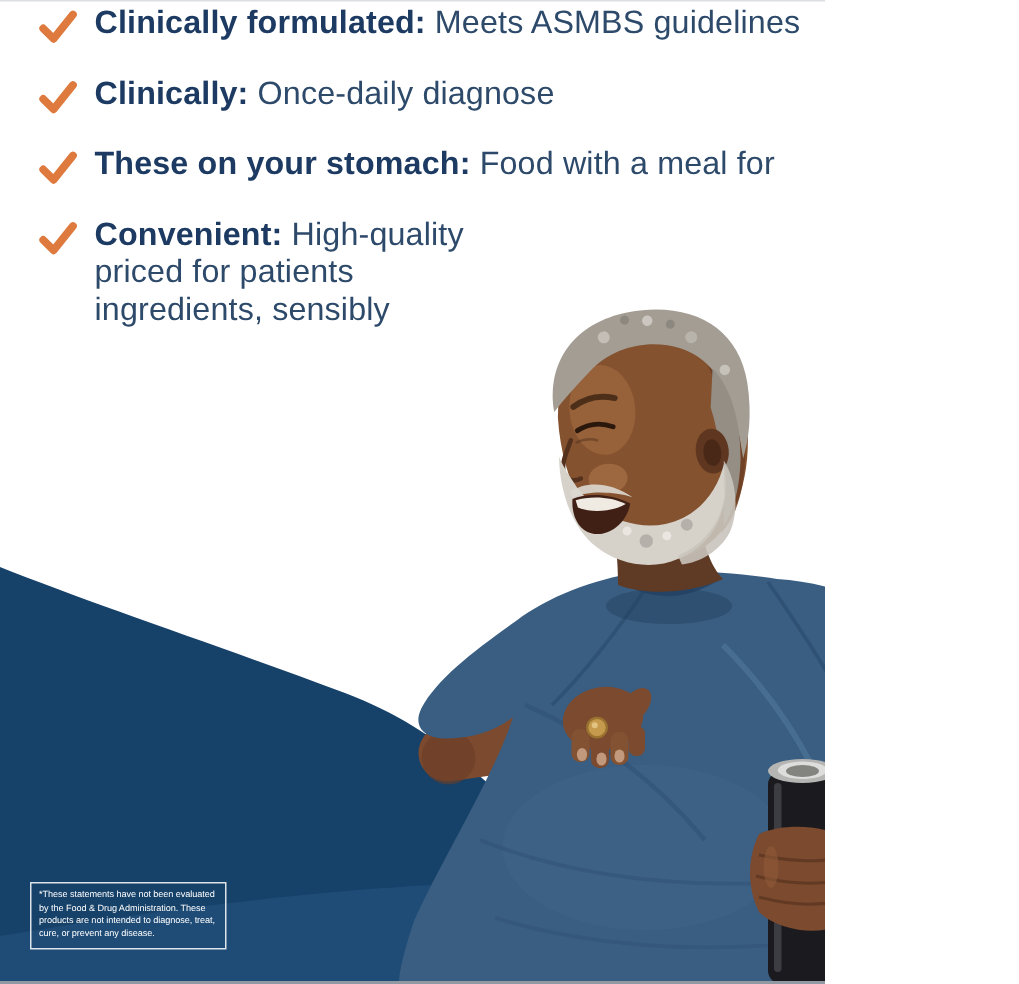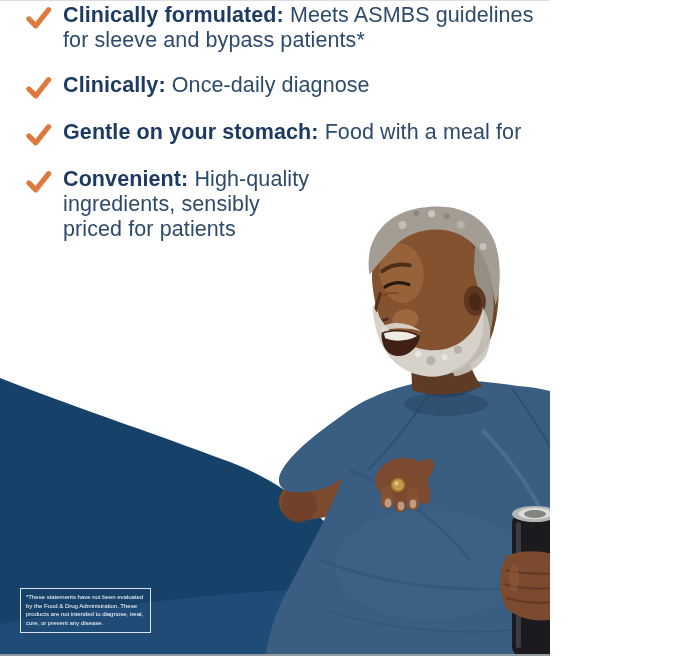--- a/index.html
+++ b/index.html
@@ -167,48 +167,48 @@
   </svg>
 
   <div class="benefits">
 
     <div class="benefit">
       <span class="check">
         <svg viewBox="0 0 28 26">
             <path d="M3.5 14 L11 21.5 L25 4" fill="none" style="stroke:var(--accent_orange,#de7a3e)" stroke-width="5.6" stroke-linecap="round" stroke-linejoin="round"></path>
           </svg>
       </span>
-      <p class="btext"><strong>Clinically formulated:</strong><span> Meets ASMBS guidelines</span><span class="bl">for sleeve and bypass patients*</span><span class="bl"></span></p>
+      <p class="btext"><strong>Clinically formulated:</strong><span> Meets ASMBS guidelines</span><span class="bl"></span></p>
     </div>
 
     <div class="benefit">
       <span class="check">
         <svg viewBox="0 0 28 26">
             <path d="M3.5 14 L11 21.5 L25 4" fill="none" style="stroke:var(--accent_orange,#de7a3e)" stroke-width="5.6" stroke-linecap="round" stroke-linejoin="round"></path>
           </svg>
       </span>
       <p class="btext"><strong>Clinically:</strong><span> Once-daily diagnose</span><span class="bl"></span><span class="bl"></span></p>
     </div>
 
     <div class="benefit">
       <span class="check">
         <svg viewBox="0 0 28 26">
             <path d="M3.5 14 L11 21.5 L25 4" fill="none" style="stroke:var(--accent_orange,#de7a3e)" stroke-width="5.6" stroke-linecap="round" stroke-linejoin="round"></path>
           </svg>
       </span>
-      <p class="btext"><strong>Gentle on your stomach:</strong><span> Food with a meal for</span><span class="bl"></span></p>
-    </div>
-
-    <div class="benefit">
-      <span class="check">
-        <svg viewBox="0 0 28 26">
-            <path d="M3.5 14 L11 21.5 L25 4" fill="none" style="stroke:var(--accent_orange,#de7a3e)" stroke-width="5.6" stroke-linecap="round" stroke-linejoin="round"></path>
-          </svg>
-      </span>
-      <p class="btext"><strong>Convenient:</strong><span> High-quality</span><span class="bl">ingredients, sensibly</span><span class="bl">priced for patients</span></p>
+      <p class="btext"><strong>These on your stomach:</strong><span> Food with a meal for</span><span class="bl"></span></p>
+    </div>
+
+    <div class="benefit">
+      <span class="check">
+        <svg viewBox="0 0 28 26">
+            <path d="M3.5 14 L11 21.5 L25 4" fill="none" style="stroke:var(--accent_orange,#de7a3e)" stroke-width="5.6" stroke-linecap="round" stroke-linejoin="round"></path>
+          </svg>
+      </span>
+      <p class="btext"><strong>Convenient:</strong><span> High-quality</span><span class="bl">priced for patients</span><span class="bl">ingredients, sensibly</span></p>
     </div>
 
   </div>
 
   <div class="disclaimer">
     <span>*These statements have not been evaluated by the Food &amp; Drug Administration. These products are not intended to diagnose, treat, cure, or prevent any disease.</span>
   </div>
 
   <div class="edge-top"></div>
   <div class="edge-bottom"></div>

